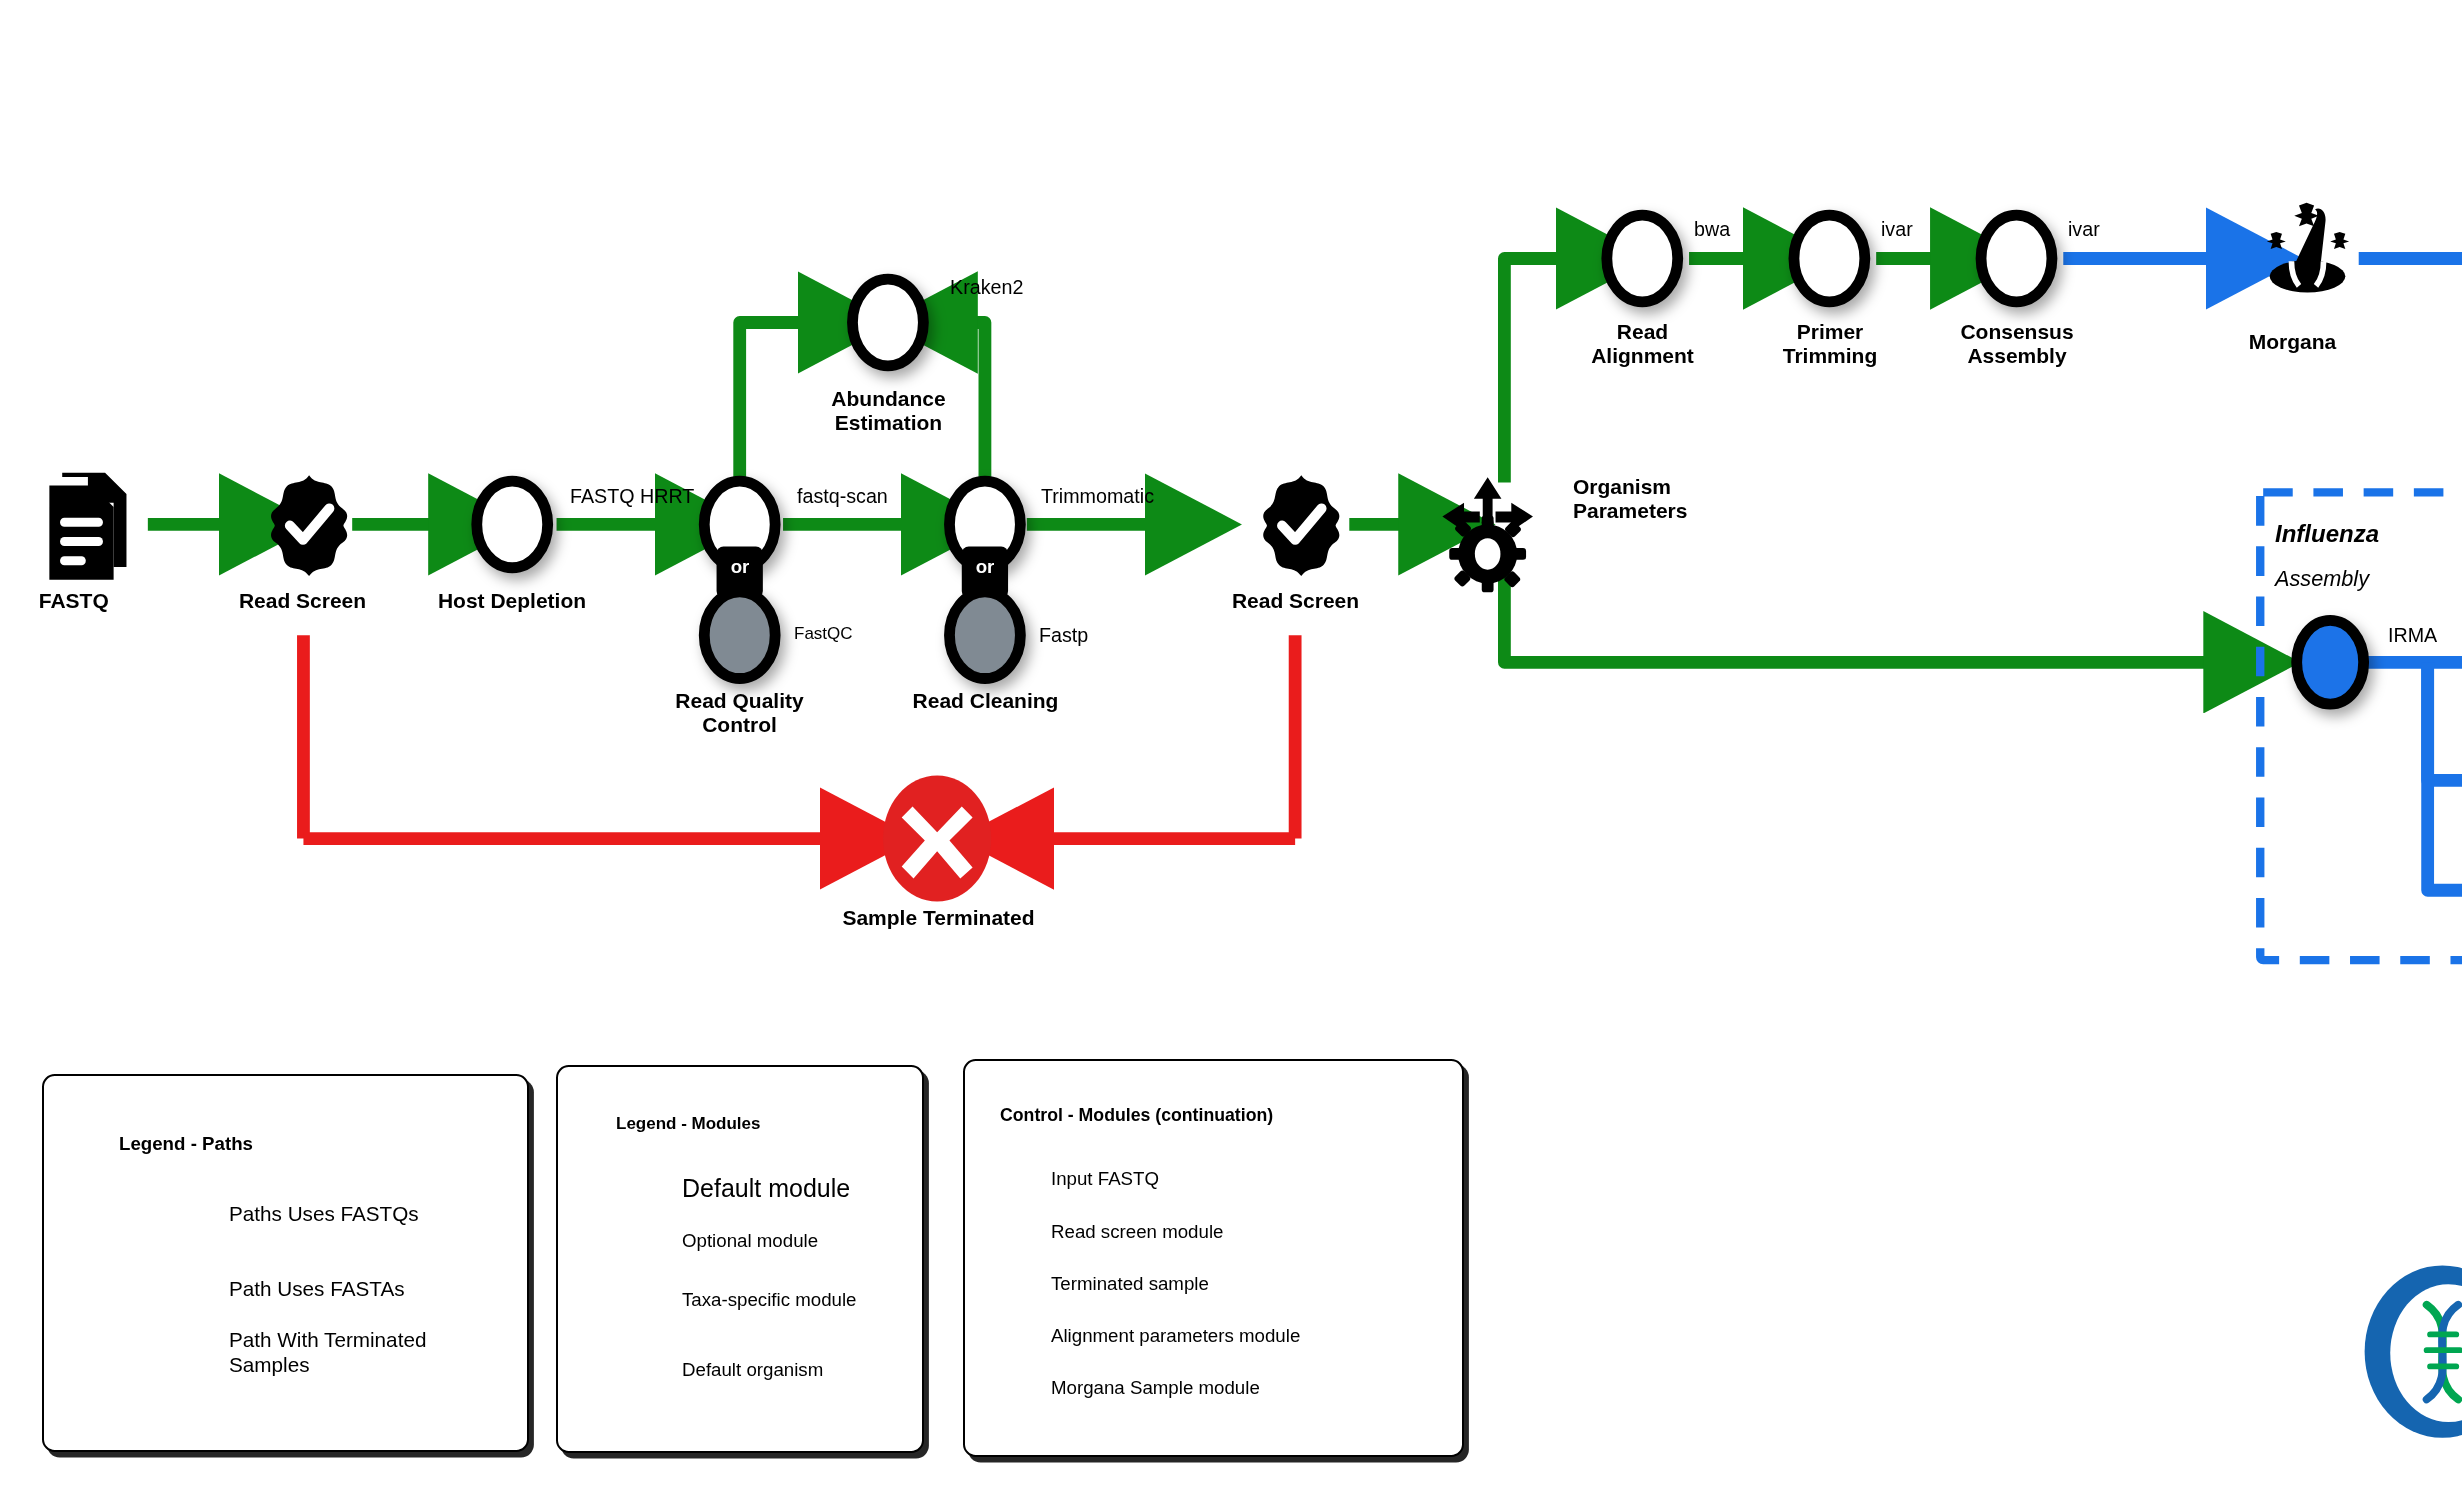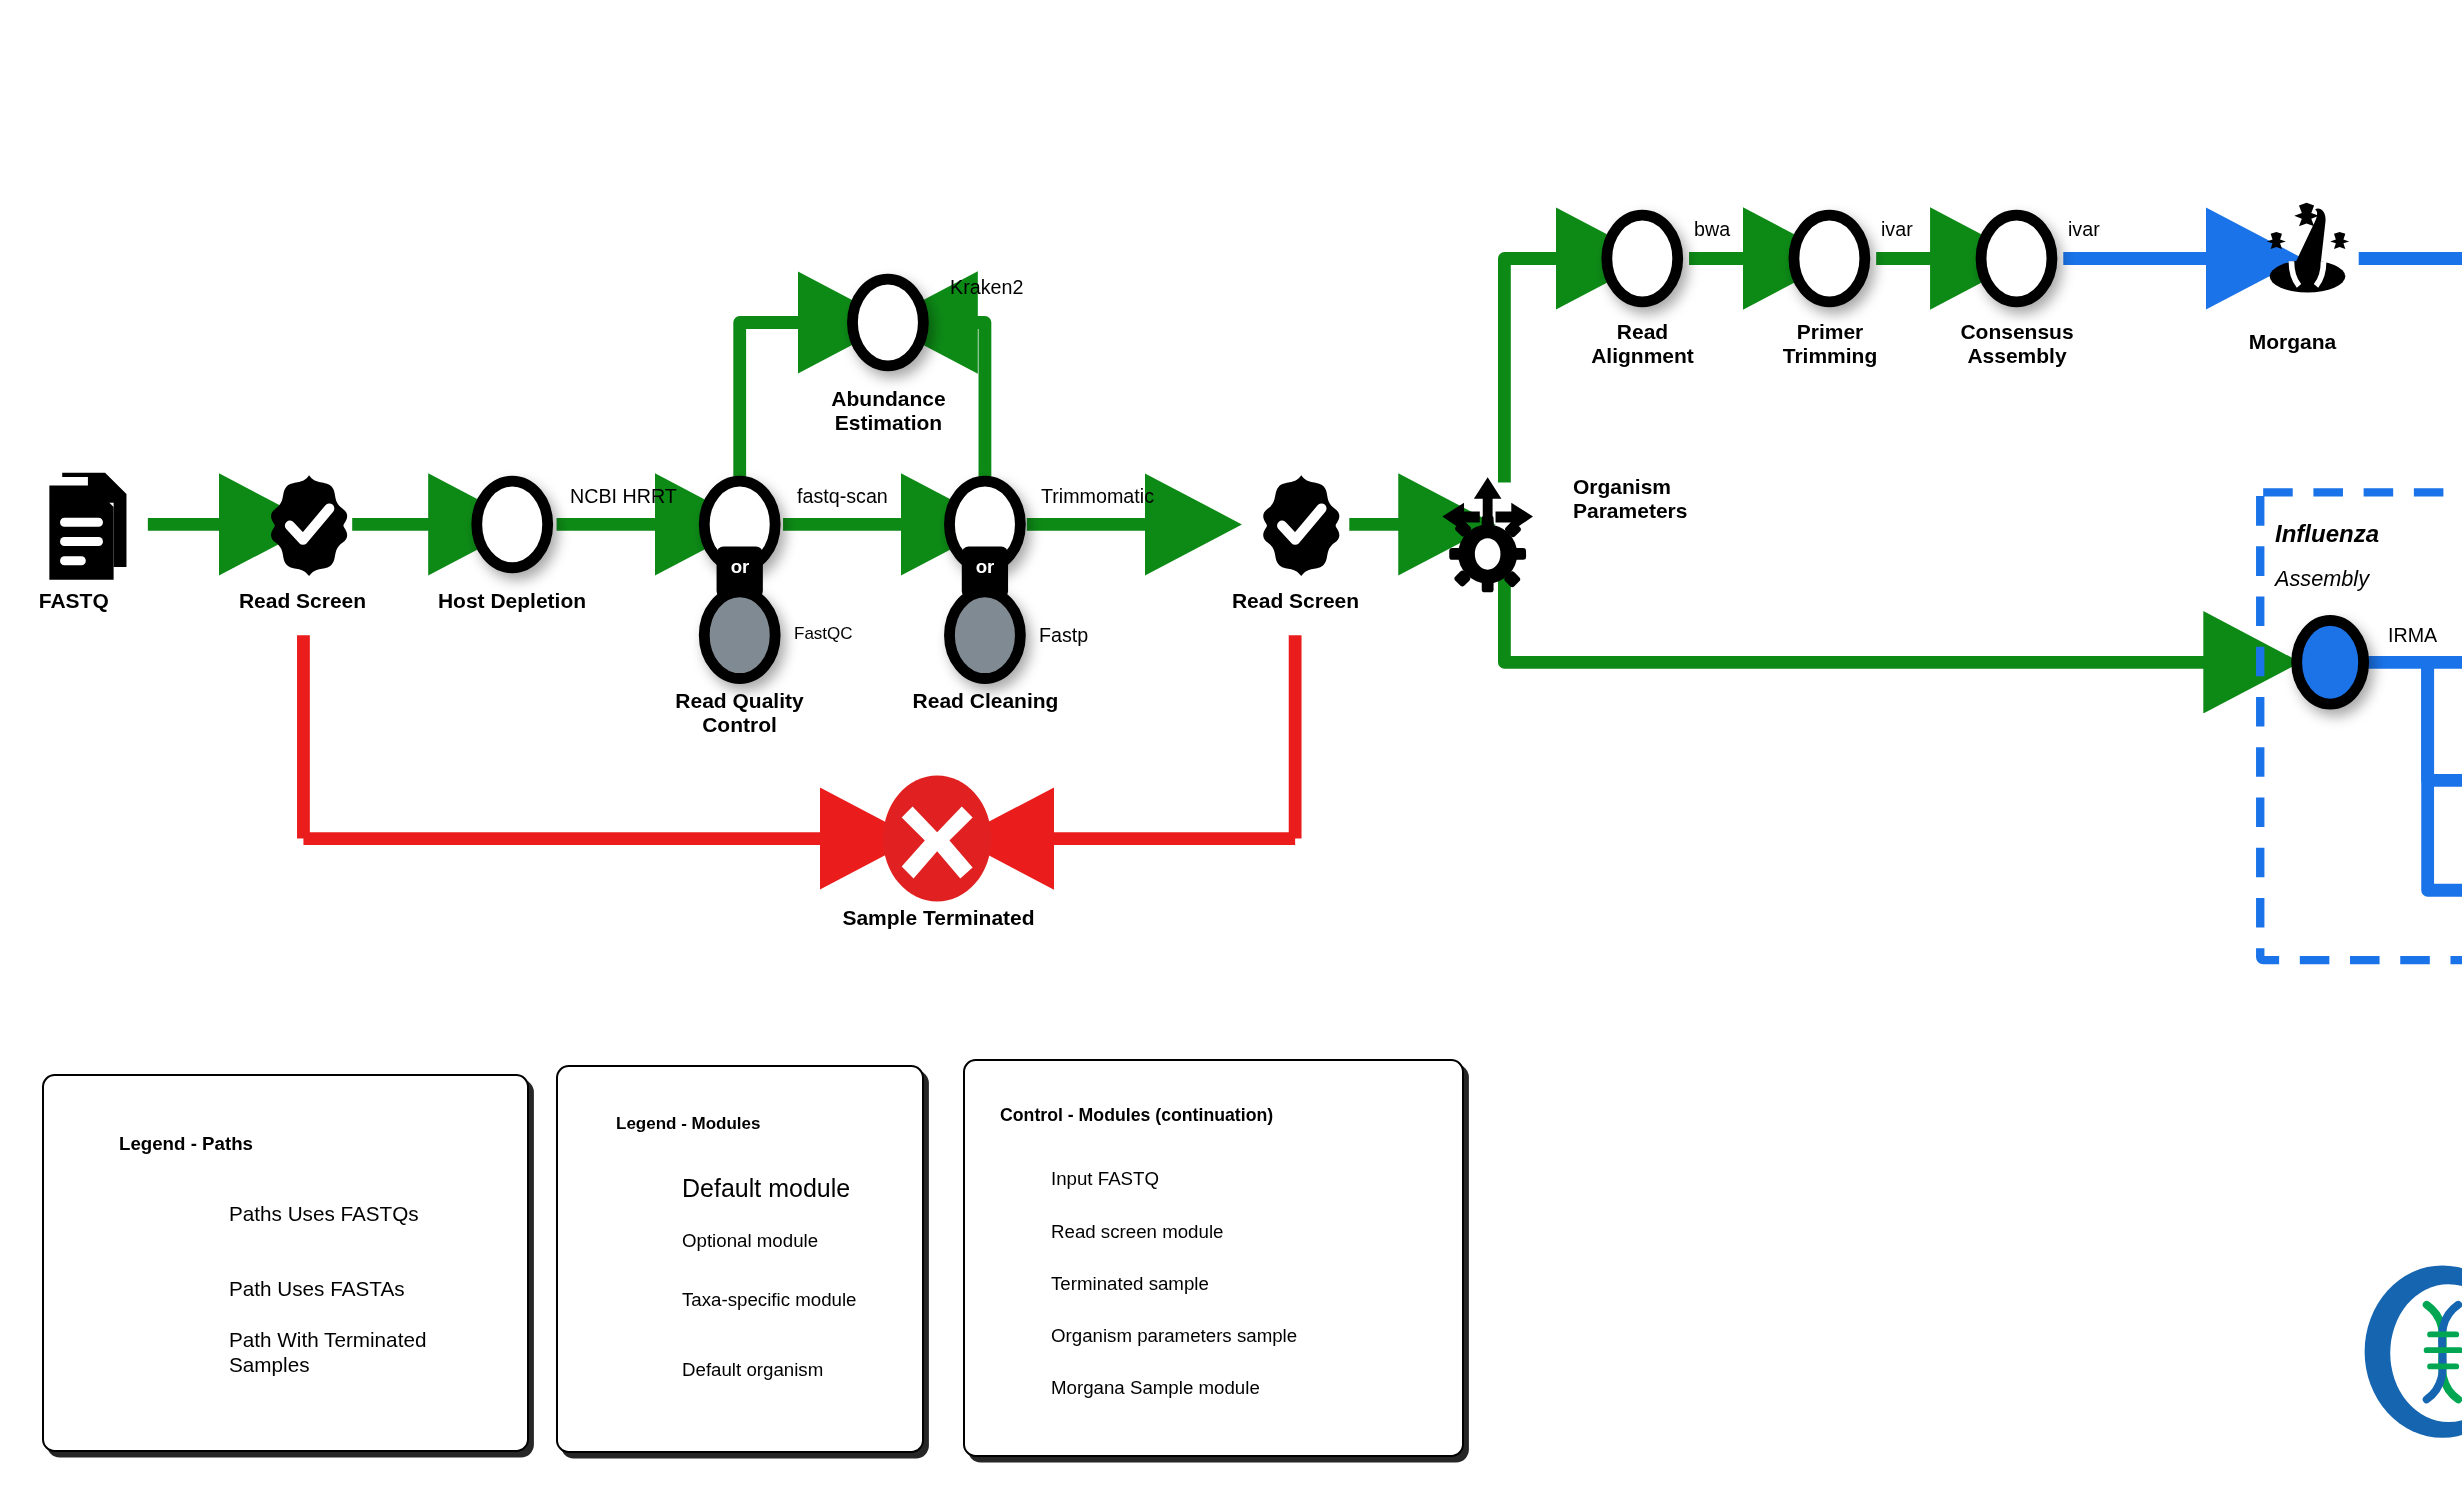--- a/index.html
+++ b/index.html
@@ -276,21 +276,21 @@
 Assembly</div>
   <div class="nodelab" style="left:2211px;top:330px;width:163px;font-size:21px;">Morgana</div>
   <div class="nodelab" style="left:798px;top:906px;width:281px;font-size:21px;">Sample Terminated</div>
 
   <div class="orbadge" style="left:717px;top:556px;width:46px;font-size:18.7px;">or</div>
   <div class="orbadge" style="left:962px;top:556px;width:46px;font-size:18.7px;">or</div>
 
   <div class="toollab" style="left:794px;top:624px;font-size:17px;">FastQC</div>
   <div class="toollab" style="left:1039px;top:624px;font-size:19.7px;">Fastp</div>
 
-  <div class="toollab" style="left:570px;top:485px;font-size:19.7px;">NCBI HRRT</div>
+  <div class="toollab" style="left:570px;top:485px;font-size:19.7px;">FASTQ HRRT</div>
   <div class="toollab" style="left:797px;top:485px;font-size:19.7px;">fastq-scan</div>
   <div class="toollab" style="left:950px;top:276px;font-size:19.7px;">Kraken2</div>
   <div class="toollab" style="left:1041px;top:485px;font-size:19.7px;">Trimmomatic</div>
   <div class="toollab" style="left:1694px;top:218px;font-size:19.7px;">bwa</div>
   <div class="toollab" style="left:1881px;top:218px;font-size:19.7px;">ivar</div>
   <div class="toollab" style="left:2068px;top:218px;font-size:19.7px;">ivar</div>
 
   <div class="fluhdr" style="left:2275px;top:520px;font-size:24px;font-weight:bold;">Influenza</div>
   <div class="fluhdr" style="left:2275px;top:566px;font-size:21.7px;">Assembly</div>
 
@@ -308,17 +308,17 @@
   <div class="lgtext" style="left:682px;top:1173px;font-size:25px;">Default module</div>
   <div class="lgtext" style="left:682px;top:1230px;font-size:18.7px;">Optional module</div>
   <div class="lgtext" style="left:682px;top:1289px;font-size:18.7px;">Taxa-specific module</div>
   <div class="lgtext" style="left:682px;top:1359px;font-size:18.7px;">Default organism</div>
 
   <div class="lgbox" style="left:963px;top:1059px;width:497px;height:394px;"></div>
   <div class="lgtitle" style="left:1000px;top:1105px;font-size:17.7px;">Control - Modules (continuation)</div>
   <div class="lgtext" style="left:1051px;top:1168px;font-size:18.7px;">Input FASTQ</div>
   <div class="lgtext" style="left:1051px;top:1221px;font-size:18.7px;">Read screen module</div>
   <div class="lgtext" style="left:1051px;top:1273px;font-size:18.7px;">Terminated sample</div>
-  <div class="lgtext" style="left:1051px;top:1325px;font-size:18.7px;">Organism parameters sample</div>
+  <div class="lgtext" style="left:1051px;top:1325px;font-size:18.7px;">Alignment parameters module</div>
   <div class="lgtext" style="left:1051px;top:1377px;font-size:18.7px;">Morgana Sample module</div>
 
 </div>
 
 
 </body></html>

